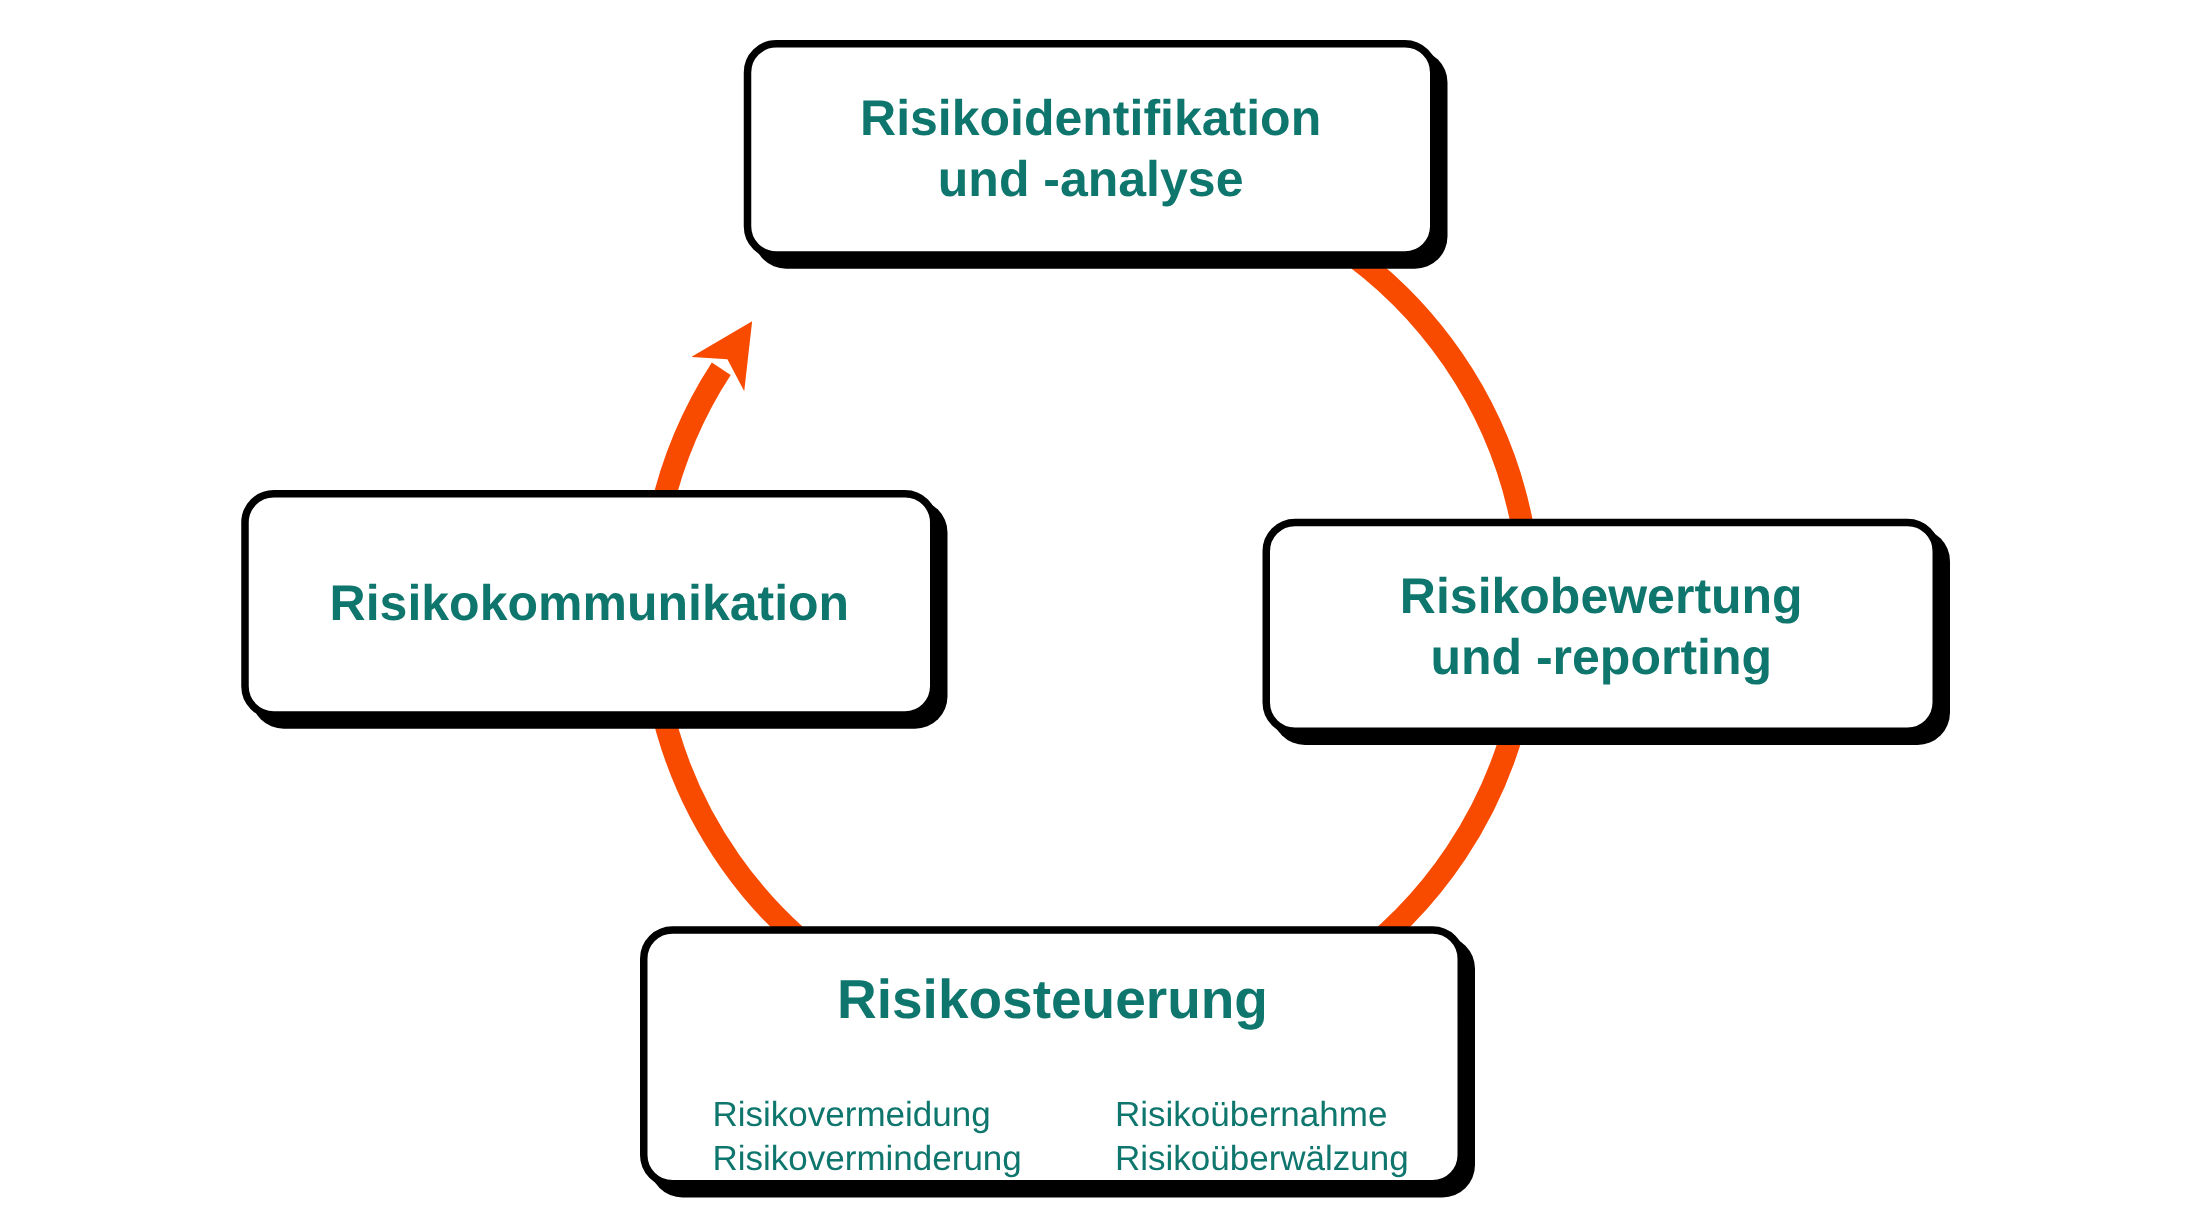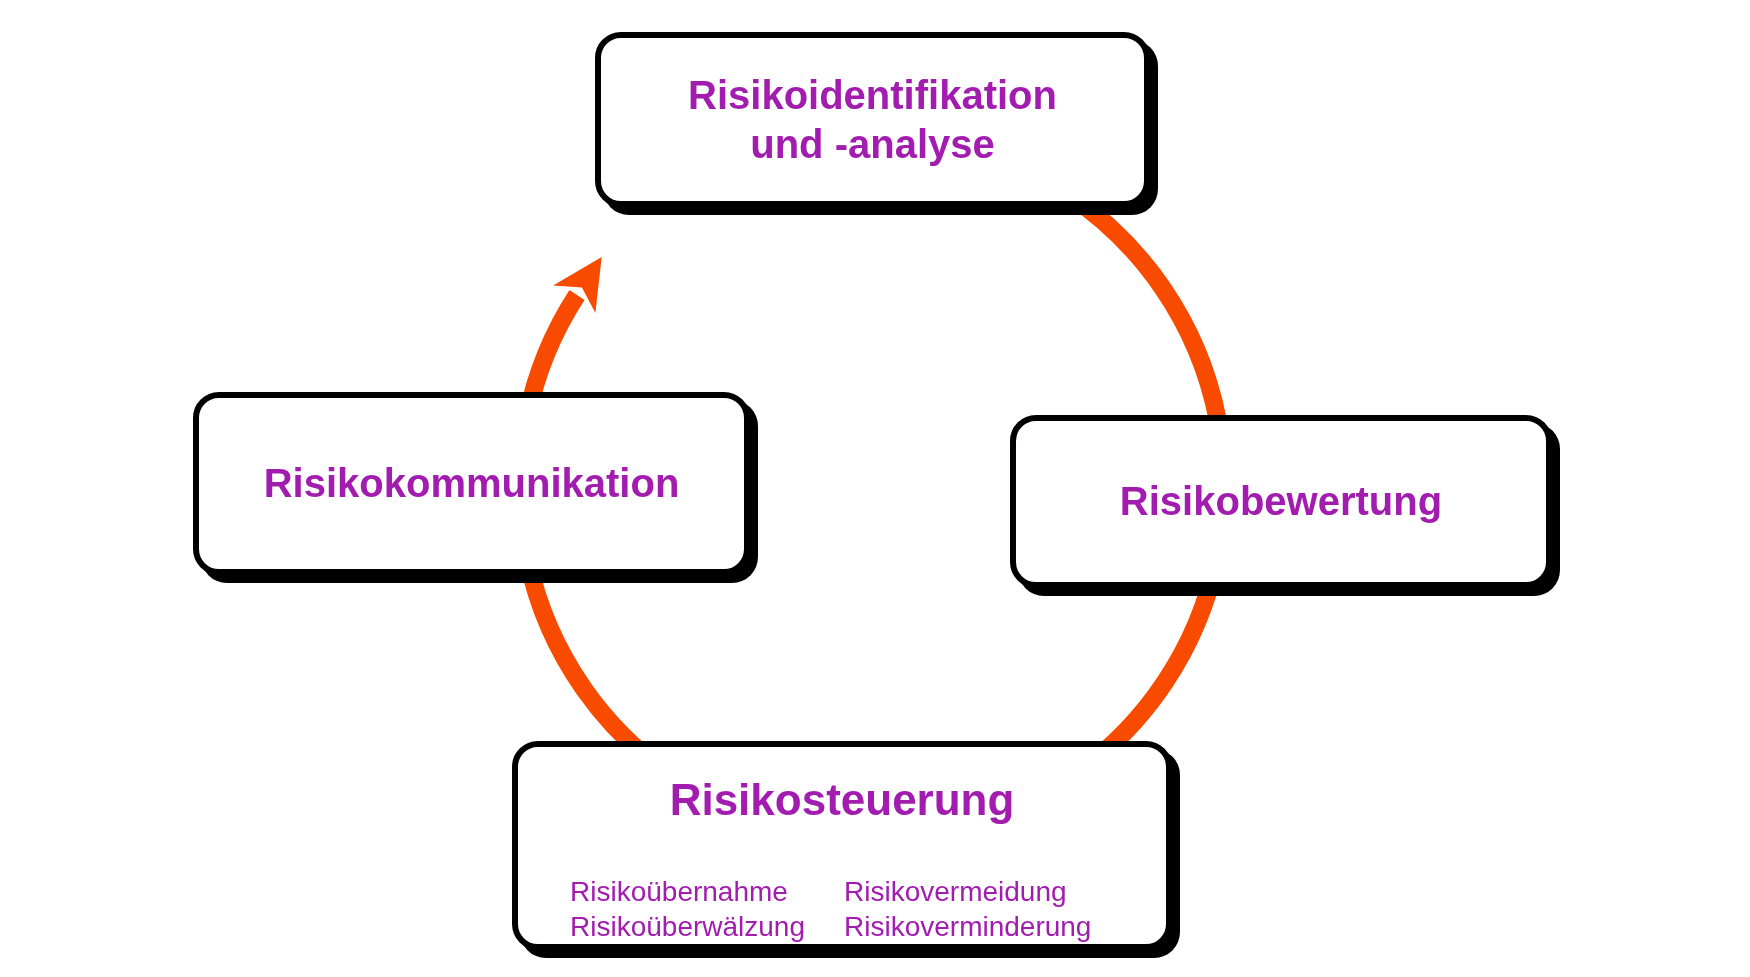--- a/index.html
+++ b/index.html
@@ -3,21 +3,21 @@
 <meta charset="utf-8">
 <style>
   html, body { margin: 0; padding: 0; background: #ffffff; }
   .canvas {
     position: relative;
     width: 1750px;
     height: 977px;
     background: #ffffff;
     overflow: hidden;
     font-family: "Liberation Sans", sans-serif;
-    color: #a21caf;
+    color: #0f766e;
   }
   .arc-layer {
     position: absolute;
     left: 0; top: 0;
     width: 1750px; height: 977px;
   }
   .node {
     position: absolute;
     box-sizing: border-box;
     background: #ffffff;
@@ -72,33 +72,34 @@
   <div class="node" id="node-identifikation">
     <div class="node-title">
       <span>Risikoidentifikation</span><br>
       <span>und -analyse</span>
     </div>
   </div>
 
   <div class="node" id="node-bewertung">
     <div class="node-title">
       <span>Risikobewertung</span><br>
+      <span>und -reporting</span>
     </div>
   </div>
 
   <div class="node" id="node-steuerung">
     <div class="node-title">Risikosteuerung</div>
     <div class="steuerung-columns">
+      <div class="steuerung-col col-left">
+        <span class="sub-item">Risikovermeidung</span>
+        <span class="sub-item">Risikoverminderung</span>
+      </div>
       <div class="steuerung-col col-right">
         <span class="sub-item">Risikoübernahme</span>
         <span class="sub-item">Risikoüberwälzung</span>
-      </div>
-      <div class="steuerung-col col-left">
-        <span class="sub-item">Risikovermeidung</span>
-        <span class="sub-item">Risikoverminderung</span>
       </div>
     </div>
   </div>
 
   <div class="node" id="node-kommunikation">
     <div class="node-title">Risikokommunikation</div>
   </div>
 
 </div>
 

